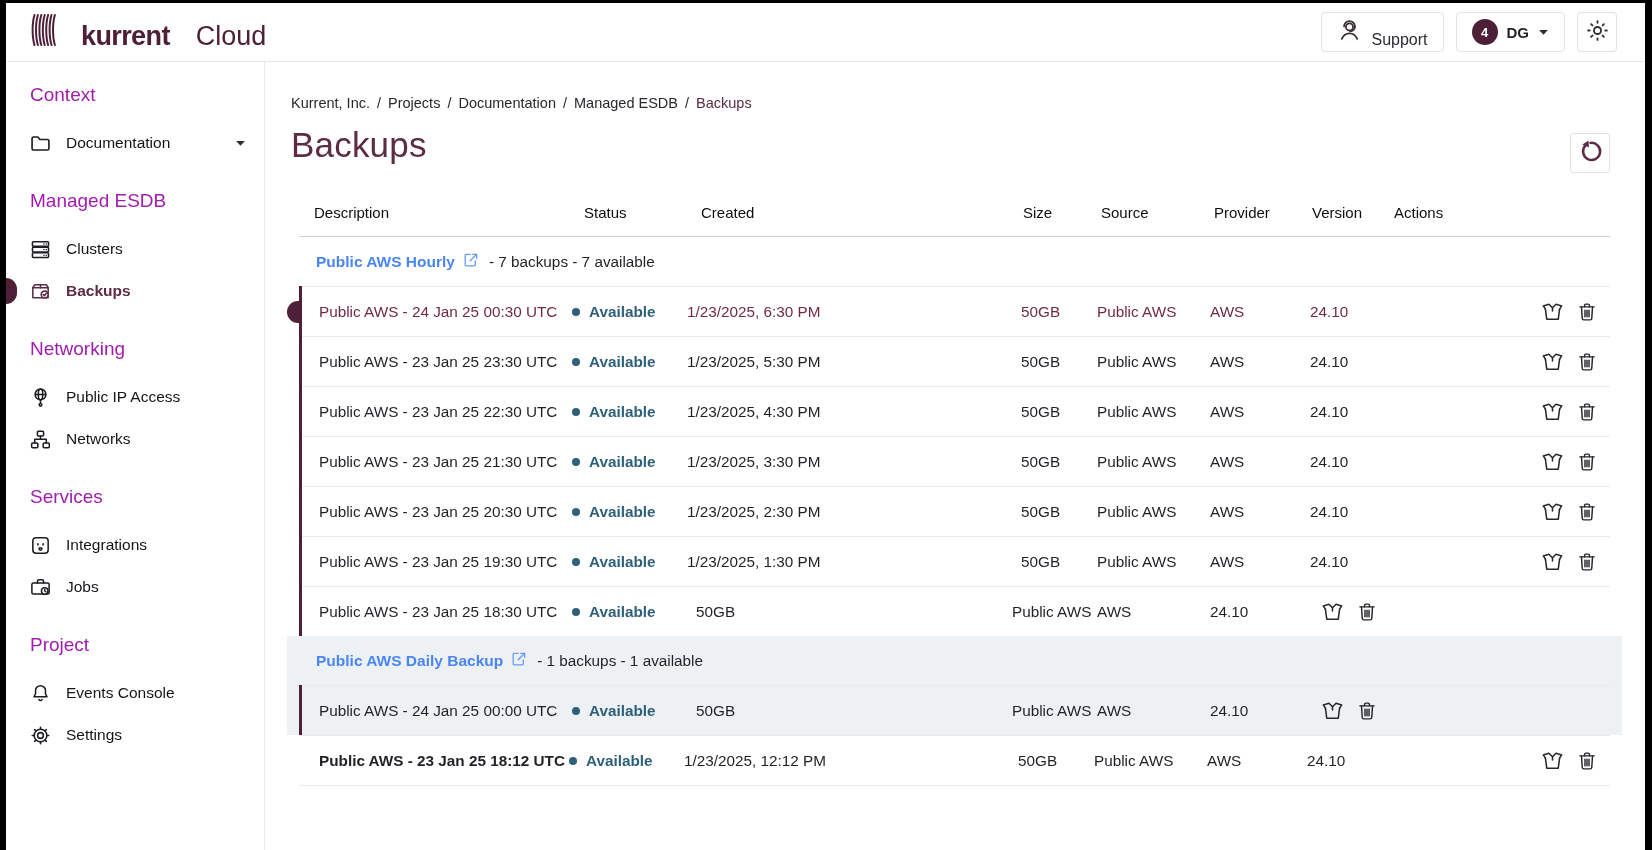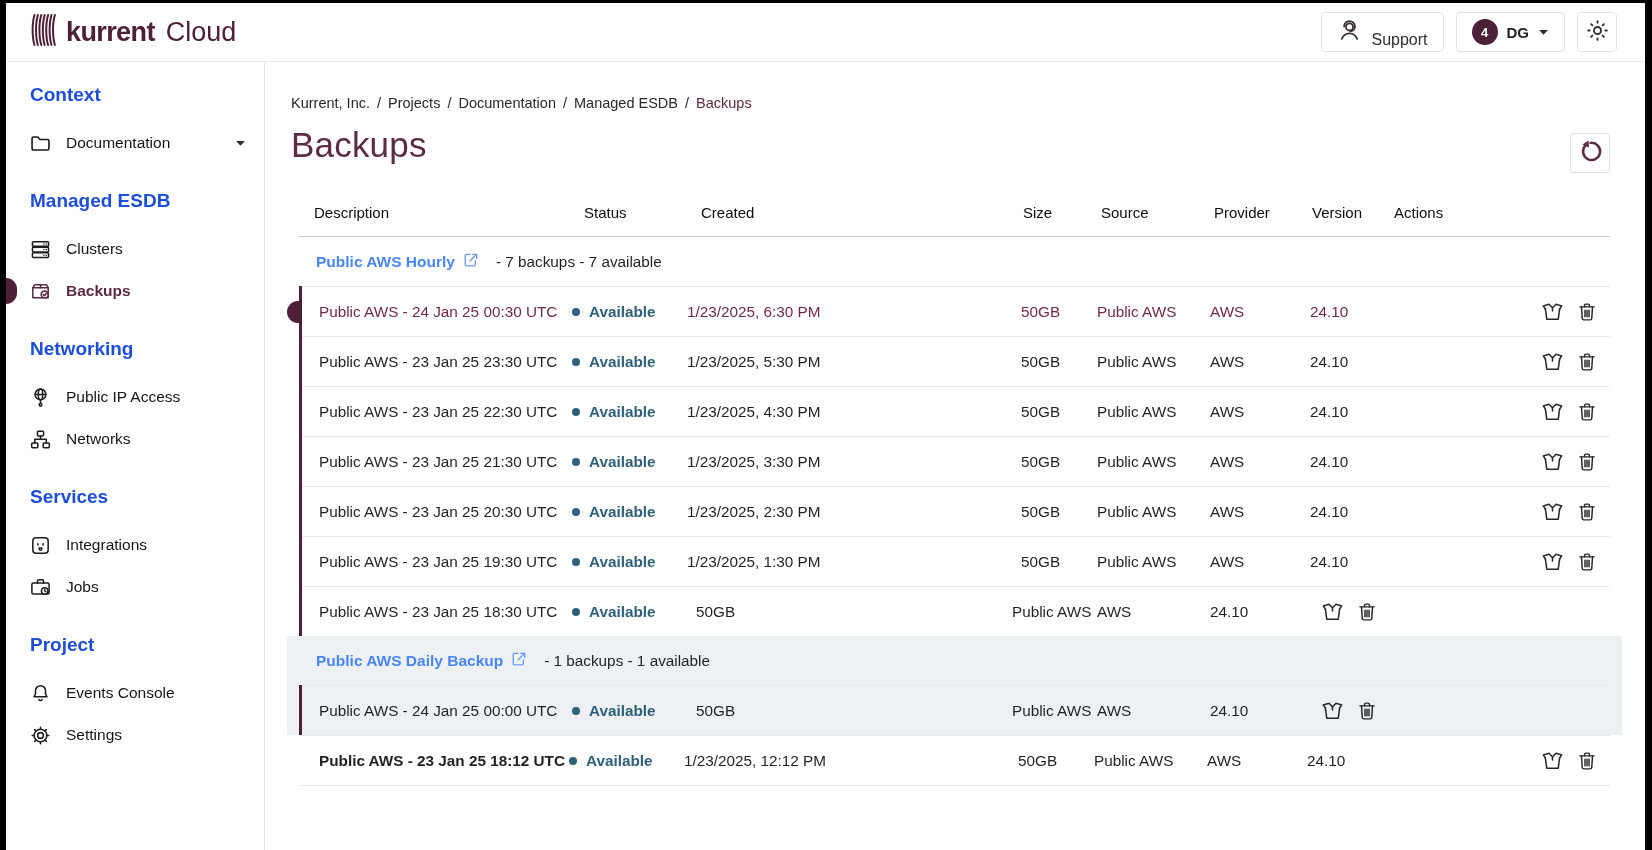--- a/index.html
+++ b/index.html
@@ -2,40 +2,40 @@
 <html style="--brand: #4e2038; --title-maroon: #5c2b44; --selected: #722a48; --link: #4a86f2; --status: #2e607a; --shade: #edf1f4;"><head>
 <meta charset="utf-8">
 <style>
   html,body{margin:0;padding:0;background:#000;width:1652px;height:850px;overflow:hidden;
     font-family:"Liberation Sans",sans-serif;-webkit-font-smoothing:antialiased;}
   .app{position:relative;margin:3px 7px 0 6px;height:847px;background:#fff;display:flex;flex-direction:column;}
 
   
   .topbar{flex:0 0 59px;height:59px;border-bottom:1px solid #e7e9ec;display:flex;align-items:center;
     padding:0 28px 0 24px;box-sizing:border-box;background:#fff;}
-  .brand{display:flex;align-items:center;gap:9px;}
+  .brand{display:flex;align-items:flex-end;gap:24px;}
   .brand-name{font-size:27px;font-weight:800;color:var(--brand);letter-spacing:-0.6px;}
   .brand-suffix{font-size:27px;font-weight:300;color:var(--brand);margin-left:2px;}
   .topbar-right{margin-left:auto;display:flex;align-items:center;gap:12px;}
   .tb-btn{display:flex;align-items:center;gap:9px;height:40px;padding:0 15px;background:#fff;
     border:1px solid #dfe2e6;border-radius:4px;cursor:pointer;font-family:inherit;}
   .tb-btn .lbl{font-size:16px;font-weight:500;color:#2a2d33;margin-top:16px;}
   .badge{width:26px;height:26px;border-radius:50%;background:var(--brand);color:#fff;font-size:13px;
     font-weight:700;display:flex;align-items:center;justify-content:center;}
   .initials{font-size:15px;font-weight:700;color:#1e2126;}
   .theme-btn{width:40px;justify-content:center;padding:0;}
   .caret{display:inline-flex;align-items:center;}
 
   
   .body-row{flex:1;display:flex;min-height:0;}
   .sidebar{width:259px;box-sizing:border-box;border-right:1px solid #e4e6e9;padding:10px 0 0 22px;}
   .content{flex:1;position:relative;padding:0 35px 0 26px;box-sizing:border-box;}
 
   
-  .side-heading{font-size:19px;font-weight:700;color:#1d4ed8;margin:26px 0 16px 2px;}
+  .side-heading{font-size:19px;font-weight:400;color:#a21caf;margin:26px 0 16px 2px;}
   .side-section:first-child .side-heading{margin-top:12px;}
   .side-item{position:relative;display:flex;align-items:center;gap:14px;height:42px;cursor:pointer;
     color:#131519;padding-right:18px;}
   .side-icon{width:24px;display:flex;justify-content:center;color:#1b1d21;}
   .side-label{font-size:15.5px;font-weight:500;}
   .side-item.active{color:var(--title-maroon);}
   .side-item.active .side-icon{color:var(--title-maroon);}
   .side-item.active .side-label{font-weight:600;}
   .active-pill{position:absolute;left:-22px;top:50%;transform:translateY(-50%);width:11px;height:26px;
     border-radius:0 13px 13px 0;background:var(--brand);}
@@ -51,21 +51,21 @@
     border:1px solid #dfe2e6;border-radius:3px;display:flex;align-items:center;justify-content:center;cursor:pointer;}
 
   
   .table{margin-left:8px;margin-top:24px;font-size:15.3px;color:#1f2126;}
   .thead,.t-row{display:grid;grid-template-columns:270px 115px 325px 85px 113px 100px 80px minmax(0,1fr);
     align-items:center;}
   .thead{height:48px;border-bottom:1px solid #c9ced3;font-weight:400;font-size:15px;color:#0d0e10;padding-left:3px;box-sizing:border-box;}
   .h-desc{padding-left:12px;}.h-status{padding-left:12px;}.h-created{padding-left:14px;}
   .h-size{padding-left:11px;}.h-source,.h-provider,.h-actions{padding-left:4px;}.h-version{padding-left:2px;}
 
-  .group-header{display:flex;align-items:center;gap:17px;height:49px;padding-left:17px;}
+  .group-header{display:flex;align-items:center;gap:10px;height:49px;padding-left:17px;}
   .group-link{font-size:15.5px;font-weight:700;color:var(--link);cursor:pointer;display:inline-flex;align-items:center;gap:8px;}
   .group-summary{color:#1f2126;}
   .group.shaded{background:var(--shade);margin:0 -12px;padding:0 12px;}
   .group-rows{border-left:3px solid var(--brand);}
   .t-row{height:49px;position:relative;cursor:pointer;}
   .t-row + .t-row{border-top:1px solid #e8eaec;}
   .group-rows .t-row:first-child{border-top:1px solid #e8eaec;}
   .t-row.standalone{border-top:1px solid #e8eaec;border-bottom:1px solid #e8eaec;}
   .c-desc{padding-left:17px;}
   .t-row.standalone .c-desc{padding-left:20px;font-weight:bold;}

